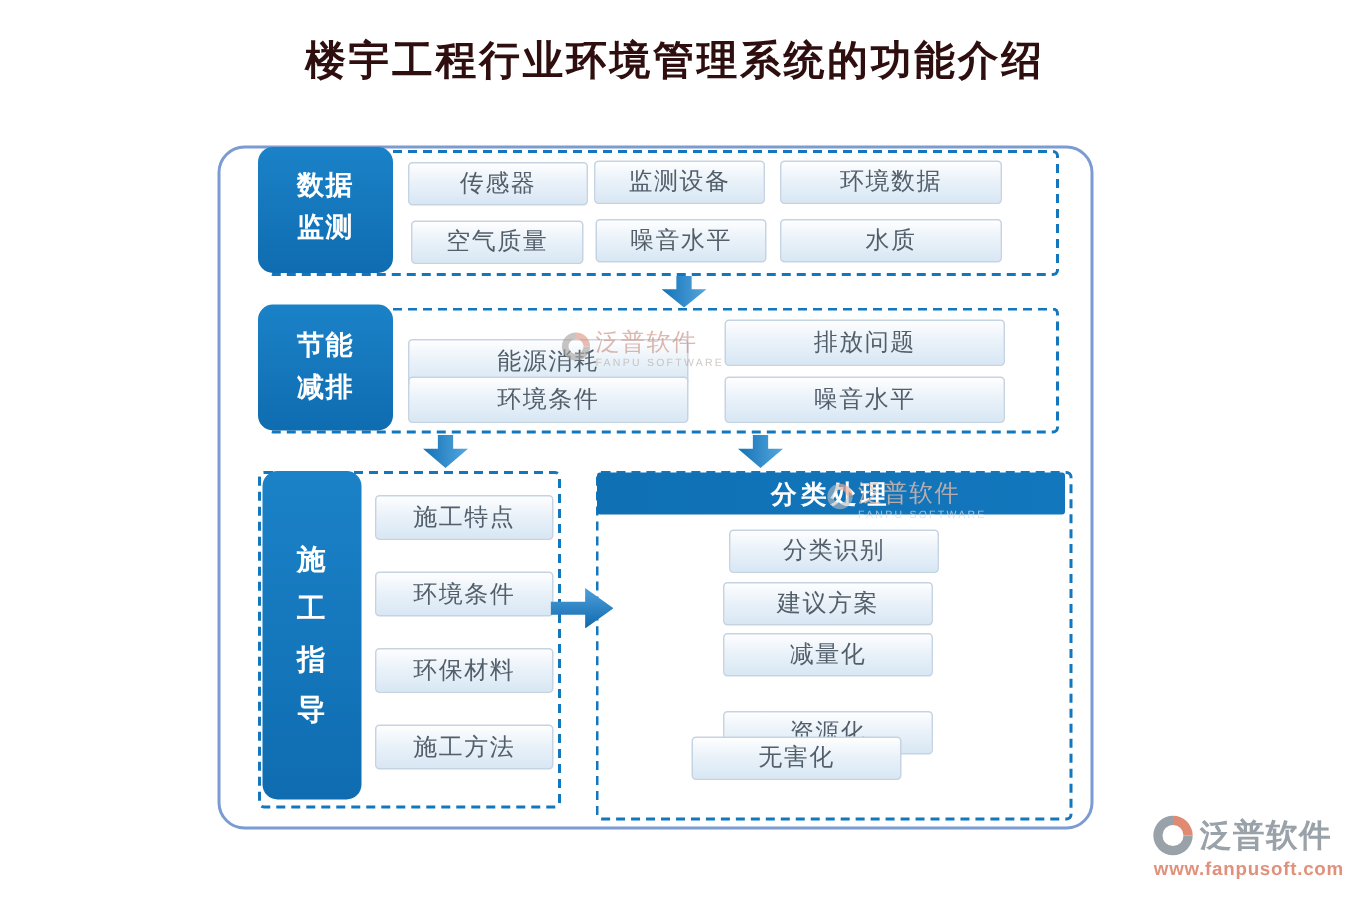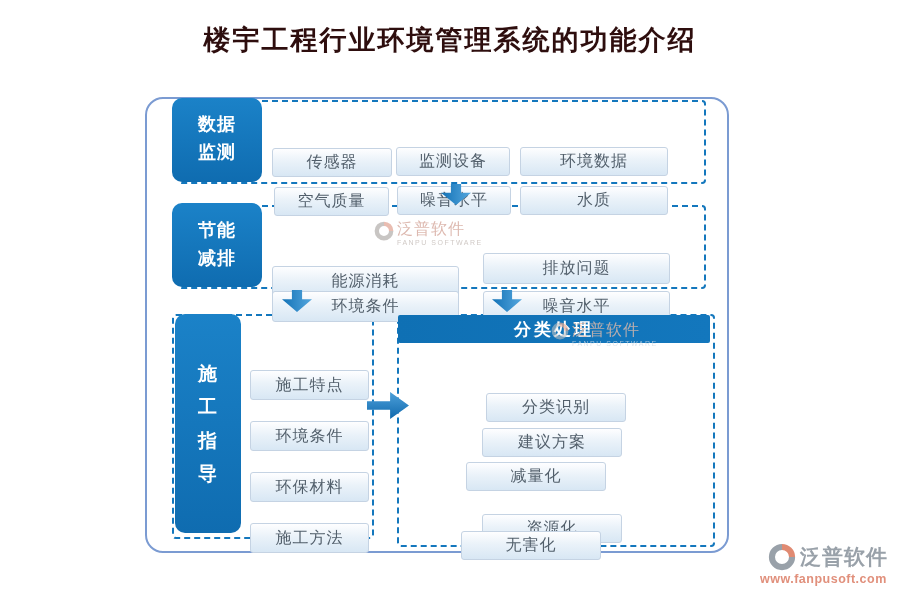--- a/index.html
+++ b/index.html
@@ -37,21 +37,21 @@
     position:absolute;left:398px;top:315px;width:312px;height:28px;
     background:linear-gradient(90deg,#0f70b4,#1377bd);
     color:#ffffff;font-weight:bold;font-size:17px;letter-spacing:3px;
     display:flex;align-items:center;justify-content:center;z-index:2;border-radius:2px;
   }
   .item{
     position:absolute;height:27px;z-index:2;
     background:linear-gradient(180deg,#fefeff 0%,#eaf2f9 45%,#d8e7f4 100%);
     border:1px solid #c5d3e3;border-radius:3px;
     display:flex;align-items:center;justify-content:center;
-    font-size:16px;color:#525f6b;letter-spacing:1px;margin-top:40px;
+    font-size:16px;color:#525f6b;letter-spacing:1px;
   }
   .arrow-down{
     position:absolute;z-index:4;
     background:linear-gradient(90deg,#1372b6,#55a7de);
     clip-path:polygon(33% 0,67% 0,67% 42%,100% 42%,50% 100%,0 42%,33% 42%);
   }
   .arrow-right{
     position:absolute;z-index:4;
     background:linear-gradient(180deg,#4da0da,#1069ad);
     clip-path:polygon(0 34%,55% 34%,55% 0,100% 50%,55% 100%,55% 66%,0 66%);
@@ -66,21 +66,21 @@
   .wm1 .wm-en{font-size:7px;color:#b3a8a2;letter-spacing:1.5px;margin-top:2px;}
   .wm2{left:551px;top:322px;opacity:.75;}
   .wm2 .wm-brand{font-size:16px;color:#eebfa9;letter-spacing:1px;}
   .wm2 .wm-en{font-size:7px;color:#cfdbe6;letter-spacing:1.5px;margin-top:2px;}
   .brand-footer{
     position:absolute;left:760px;top:543px;width:136px;z-index:5;
   }
   .brand-row{display:flex;align-items:center;gap:4px;justify-content:center;}
   .brand-name{font-size:21px;font-weight:bold;color:#99a1a9;letter-spacing:1px;}
   .brand-url{
-    margin-top:1px;text-align:left;font-size:12.5px;color:#e1907c;
+    margin-top:1px;text-align:right;font-size:12.5px;color:#e1907c;
     font-weight:bold;letter-spacing:.5px;
   }
   .logo-svg{display:block;}
 </style>
 </head>
 <body>
 
 <h1 class="title">楼宇工程行业环境管理系统的功能介绍</h1>
 
 <div class="container"></div>
@@ -134,21 +134,21 @@
 <div class="item" style="left:250px;top:381px;width:117px;height:28px">环境条件</div>
 <div class="item" style="left:250px;top:432px;width:117px;height:28px">环保材料</div>
 <div class="item" style="left:250px;top:483px;width:117px;height:28px">施工方法</div>
 
 <div class="arrow-right" style="left:367px;top:392px;width:42px;height:27px"></div>
 
 <div class="dashed s4"></div>
 <div class="panel-hdr">分类处理</div>
 <div class="item" style="left:486px;top:353px;width:138px">分类识别</div>
 <div class="item" style="left:482px;top:388px;width:138px">建议方案</div>
-<div class="item" style="left:466px;top:422px;width:138px">减量化</div>
+<div class="item" style="left:482px;top:422px;width:138px">减量化</div>
 <div class="item" style="left:482px;top:474px;width:138px">资源化</div>
 <div class="item" style="left:461px;top:491px;width:138px">无害化</div>
 
 <div class="wm wm2">
   <svg class="logo-svg" width="18" height="18" viewBox="0 0 32 32">
     <path d="M16 1 A15 15 0 1 0 31 16 L24 16 A8 8 0 1 1 16 8 Z" fill="#b9bec2" opacity=".8"></path>
     <path d="M16 8 A8 8 0 0 1 24 16 L31 16 A15 15 0 0 0 16 1 Z" fill="#e8ab93" opacity=".9"></path>
   </svg>
   <span class="wm-col">
     <span class="wm-brand">泛普软件</span>

